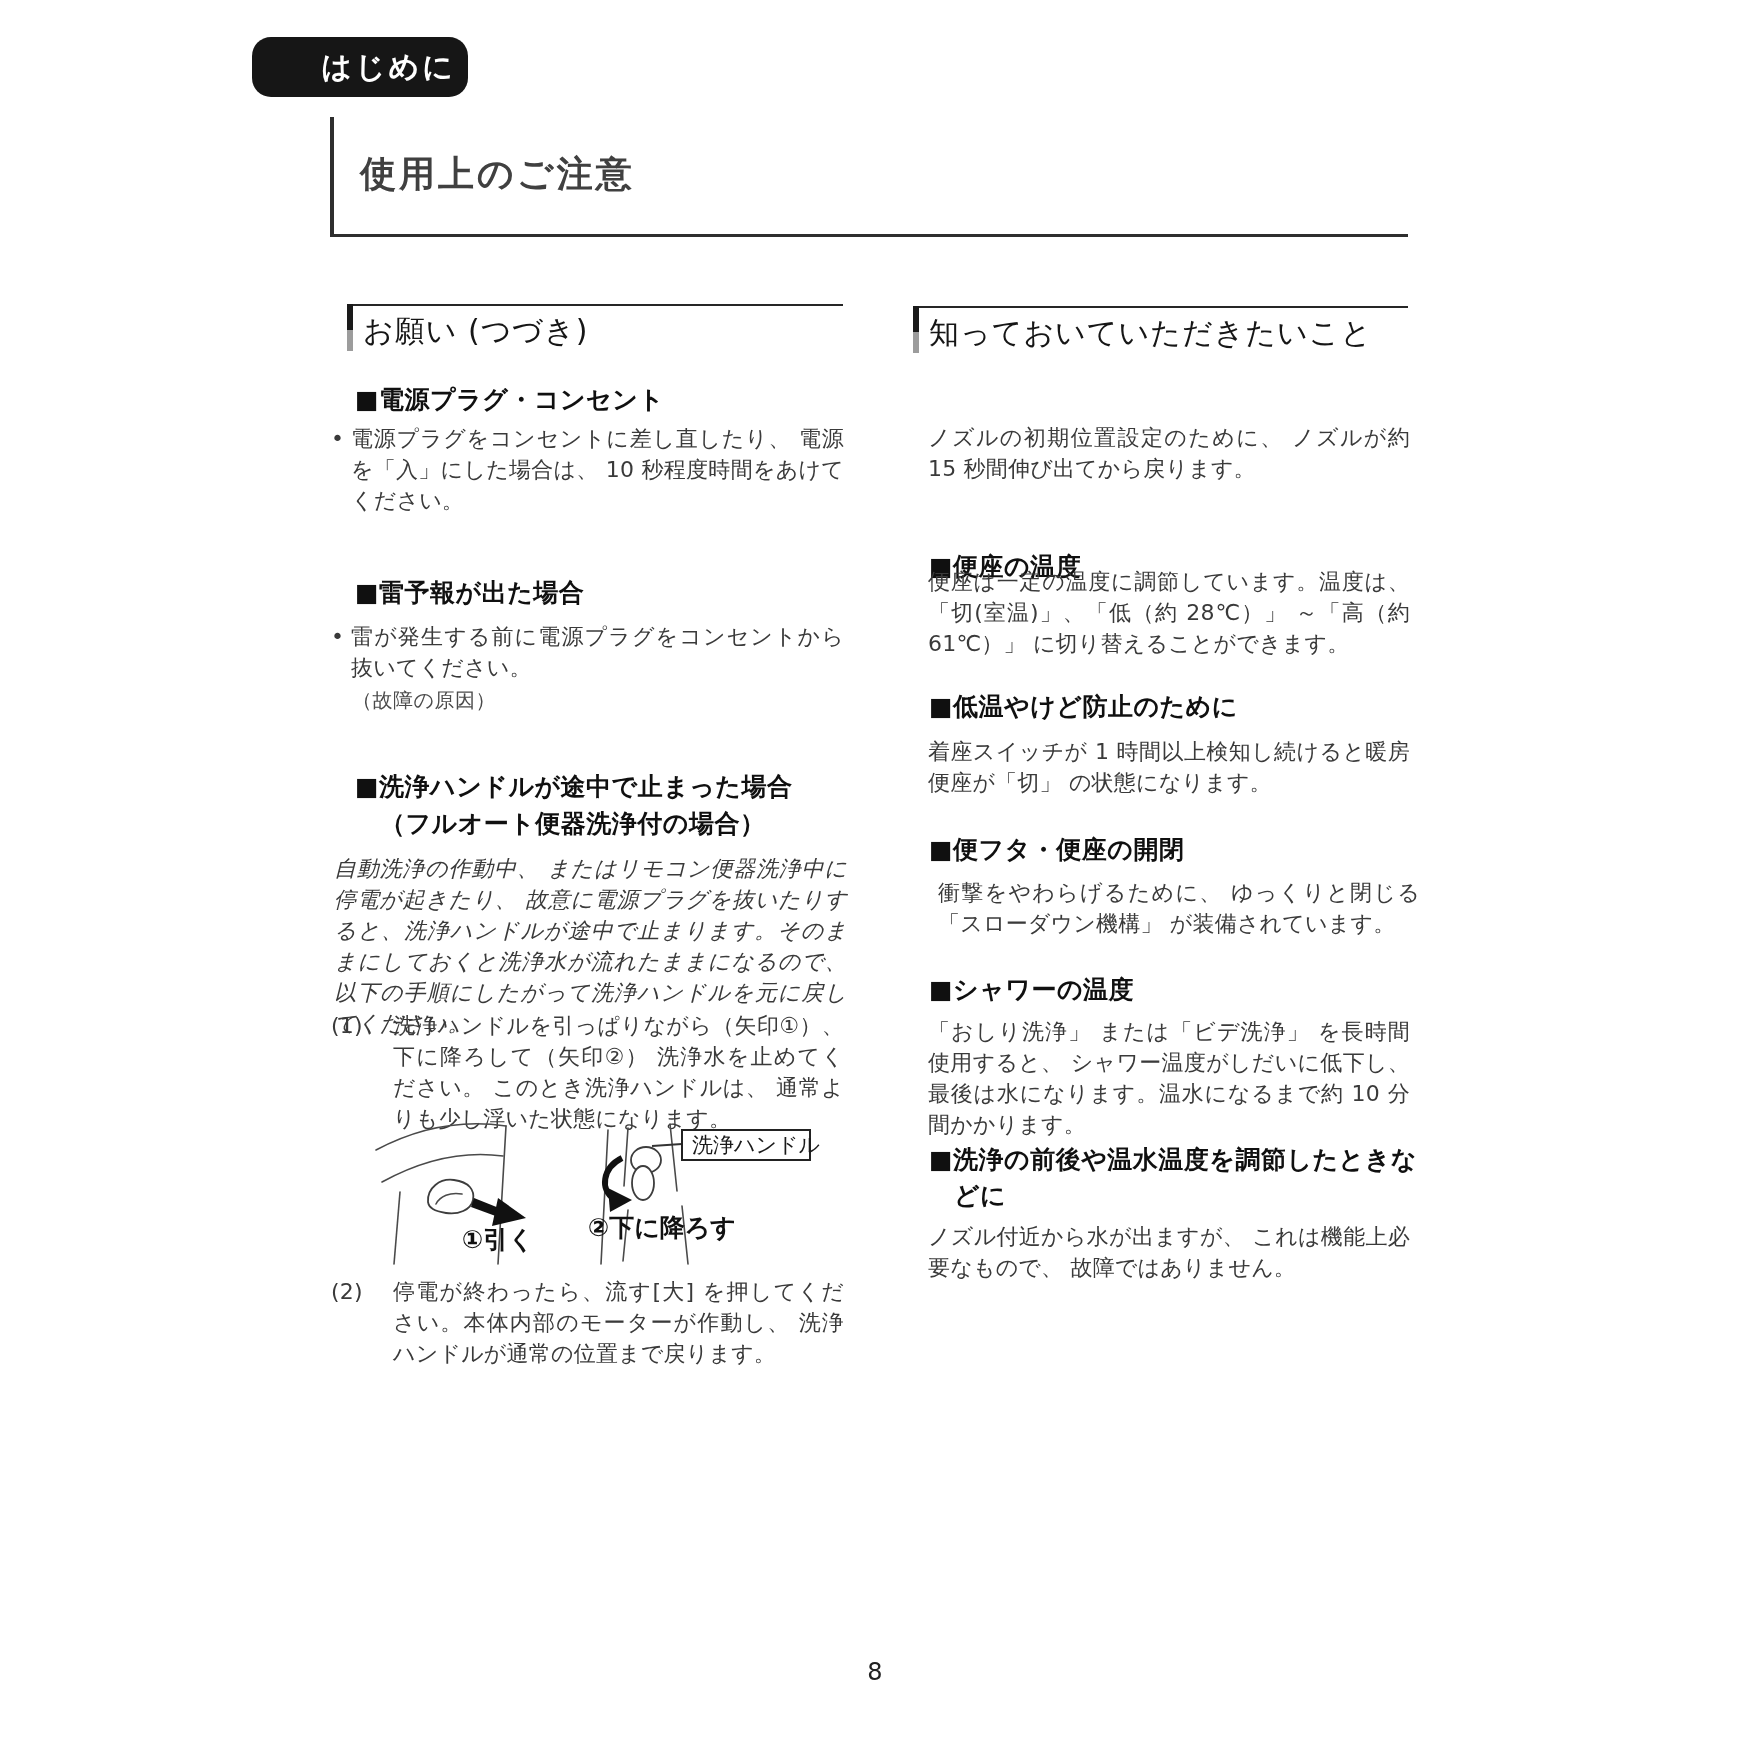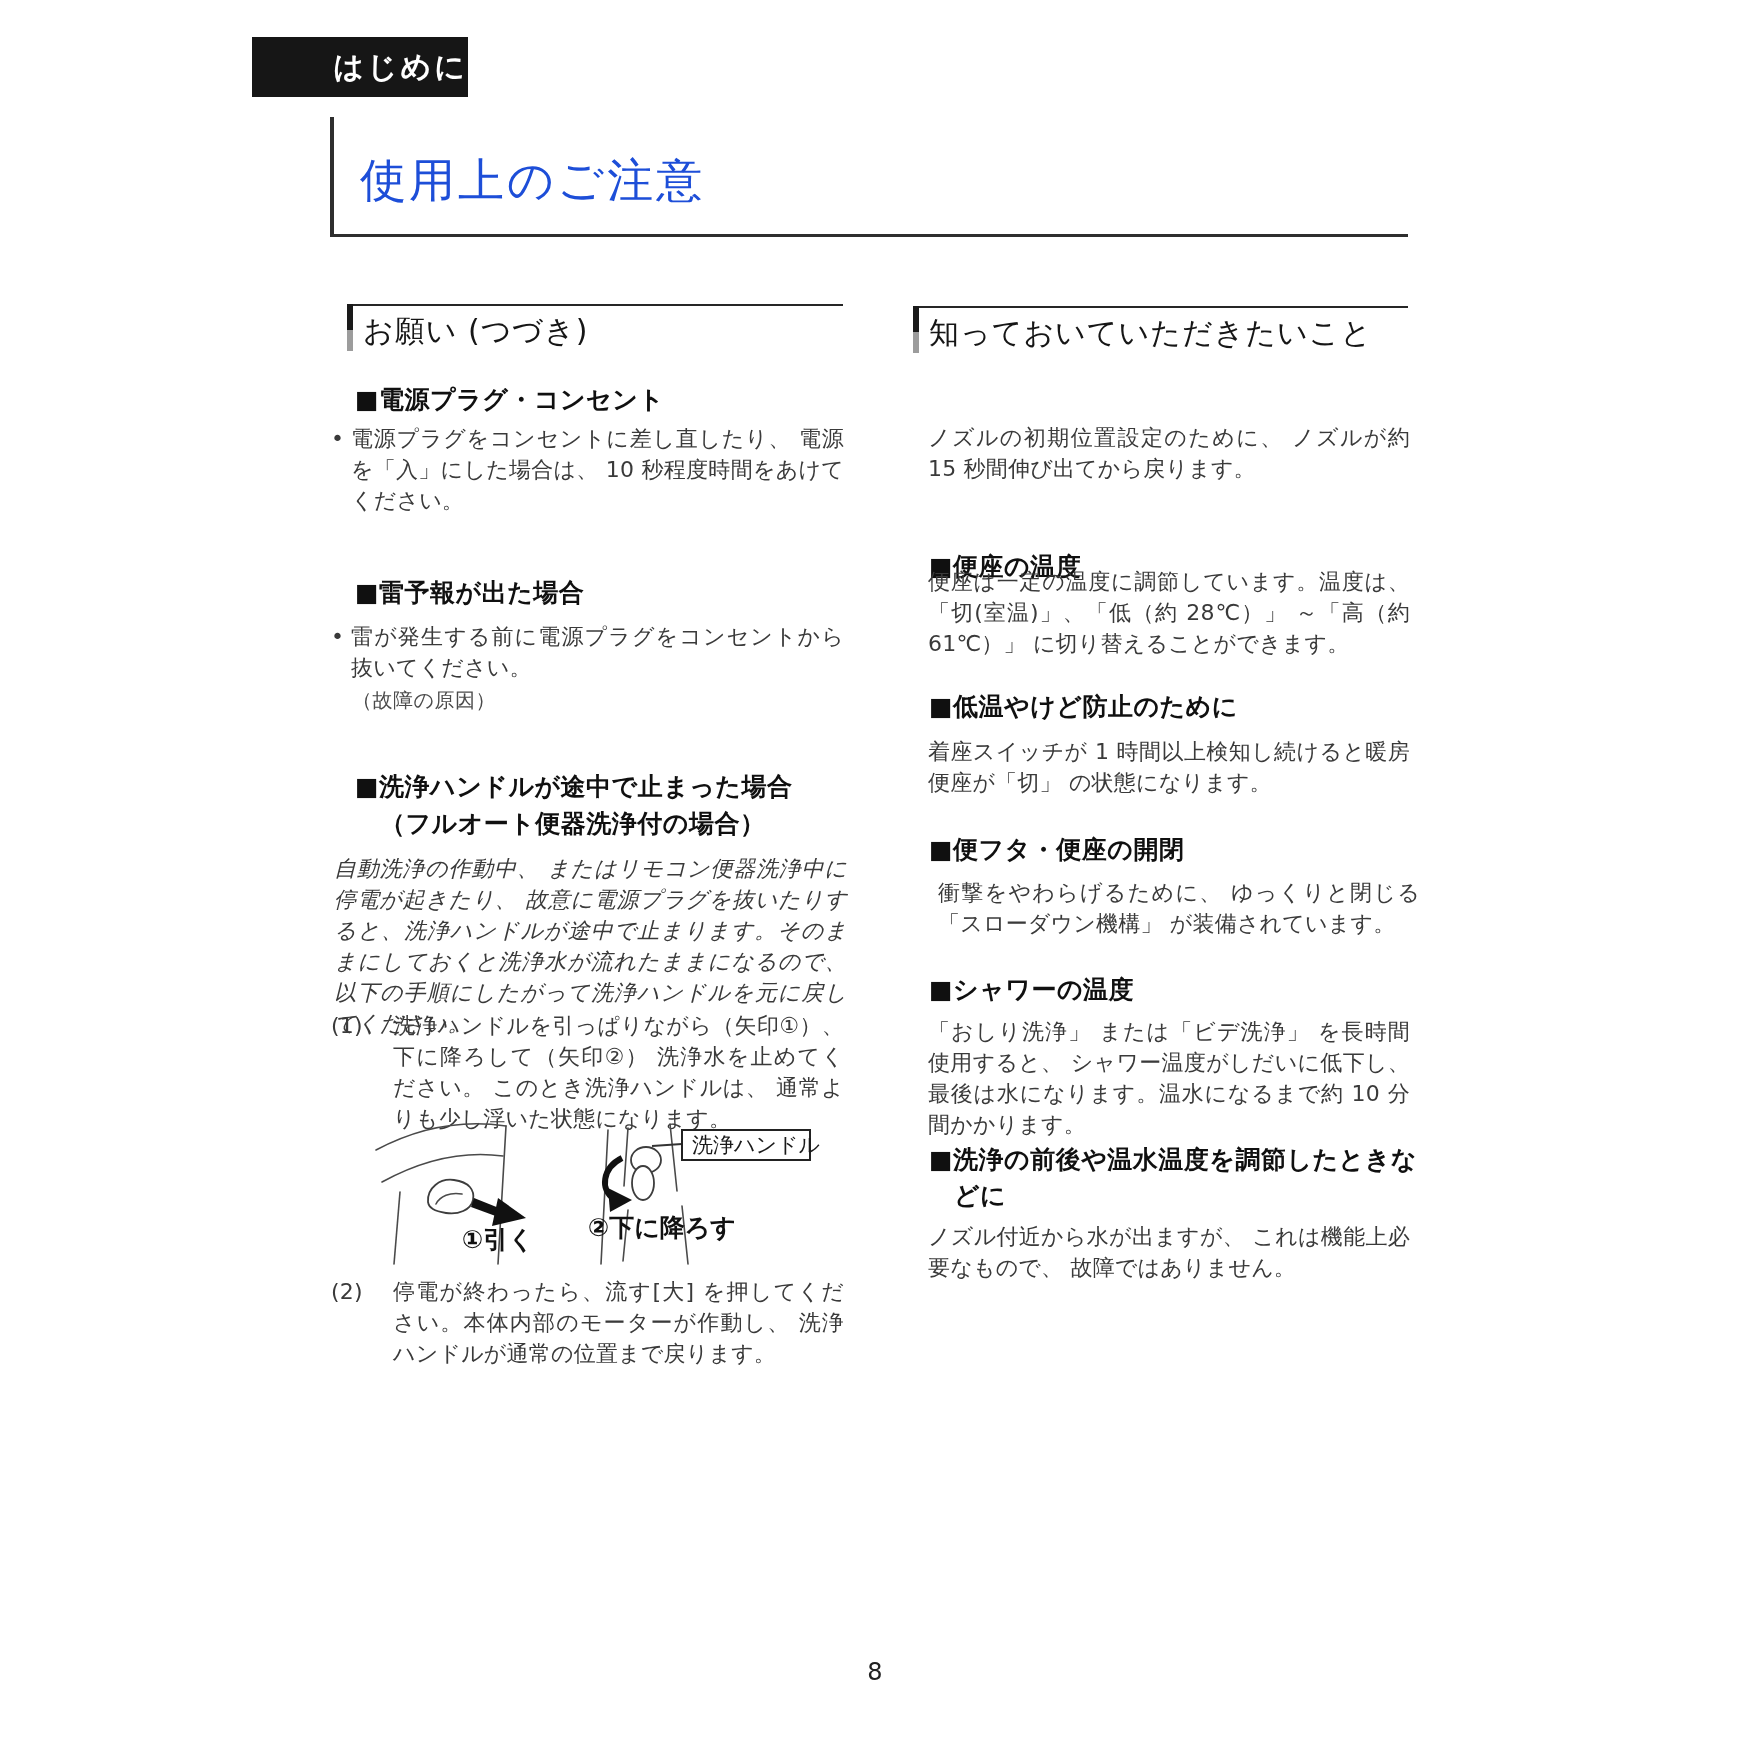--- a/index.html
+++ b/index.html
@@ -3,25 +3,25 @@
 <meta charset="utf-8">
 <style>
   html,body{margin:0;padding:0;background:#ffffff;}
   #page{
     position:relative;width:1754px;height:1754px;background:#ffffff;overflow:hidden;
     font-family:"DejaVu Sans","Liberation Sans",sans-serif;color:#2e2e2e;
   }
   .abs{position:absolute;}
   
   #tab{left:252px;top:37px;width:216px;height:60px;background:#161616;color:#ffffff;
-       display:flex;align-items:center;justify-content:flex-end;padding-right:0;
-       box-sizing:border-box;font-size:30px;font-weight:bold;letter-spacing:3px;}
+       display:flex;align-items:center;justify-content:flex-end;padding-right:12px;
+       box-sizing:border-box;font-size:30px;font-weight:bold;letter-spacing:3px;border-radius:19px;}
   
   #title-vline{left:330px;top:117px;width:4px;height:120px;background:#2e2e2e;}
-  #page-title{left:360px;top:150px;font-size:46px;font-weight:400;color:#1d4ed8;letter-spacing:3px;white-space:nowrap;}
+  #page-title{left:360px;top:150px;font-size:36px;font-weight:700;color:#404040;letter-spacing:3px;white-space:nowrap;}
   #title-rule{left:330px;top:234px;width:1078px;height:3px;background:#2e2e2e;}
   
   .col-rule{height:2px;background:#262626;}
   #lh-rule{left:347px;top:304px;width:496px;}
   #rh-rule{left:913px;top:306px;width:495px;}
   .col-bar{width:6px;height:47px;background:linear-gradient(to bottom,#1a1a1a 0%,#1a1a1a 55%,#9c9c9c 55%,#9c9c9c 100%);}
   #lh-bar{left:347px;top:304px;}
   #rh-bar{left:913px;top:306px;}
   .col-head{font-size:30px;font-weight:500;color:#161616;white-space:nowrap;letter-spacing:1px;}
   #lh-text{left:363px;top:311px;}

